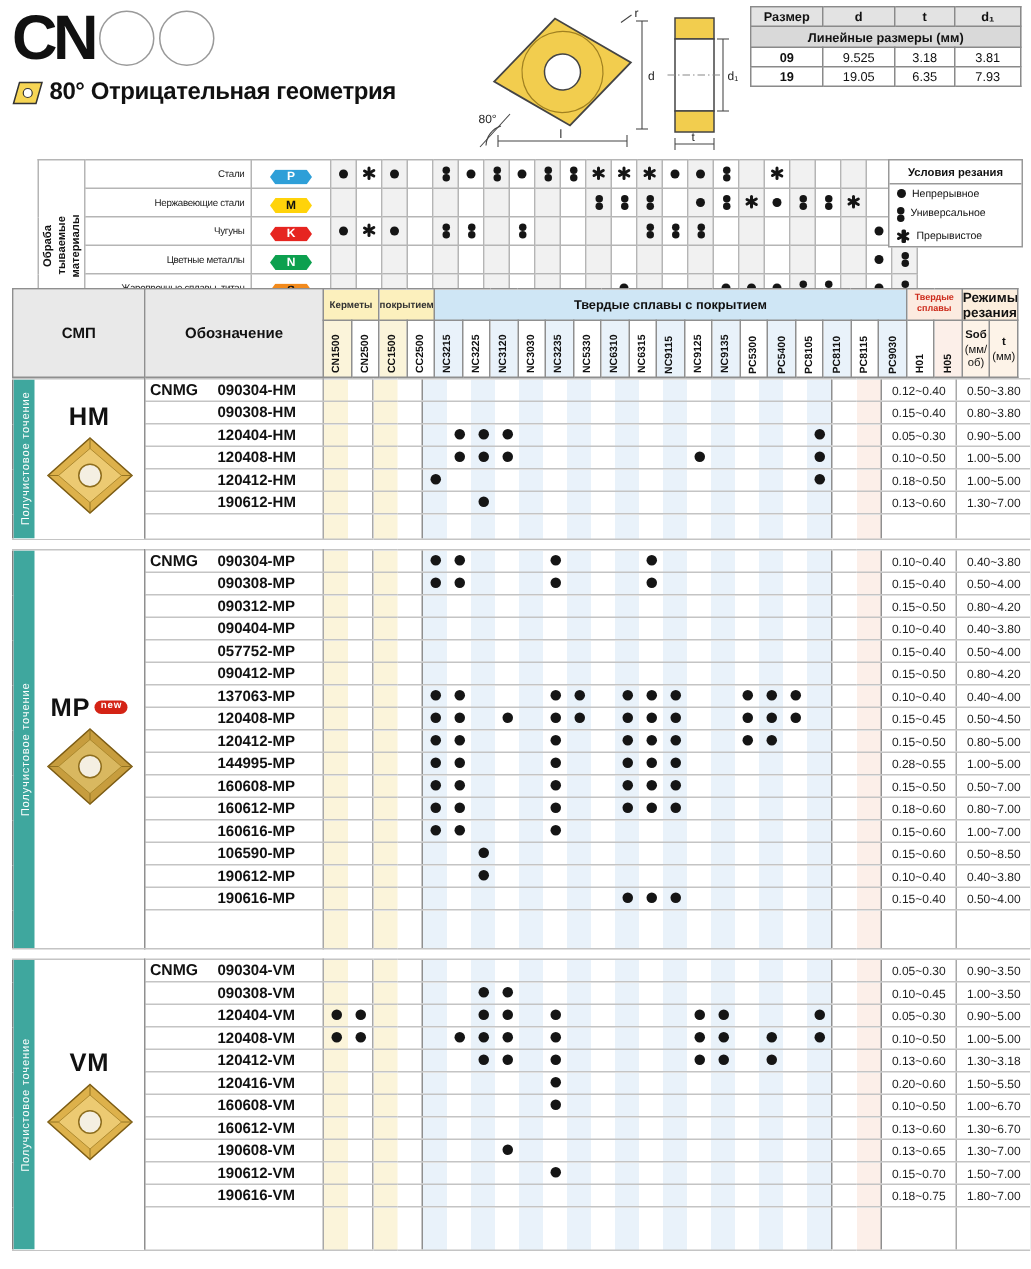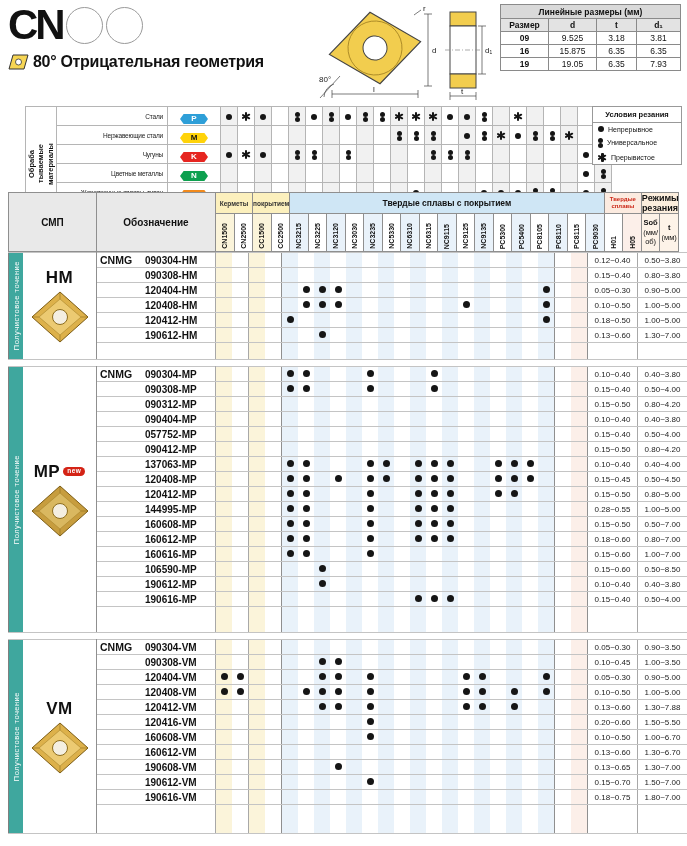--- a/index.html
+++ b/index.html
@@ -139,40 +139,34 @@
   </svg>
 
   <table id="sizes">
     <colgroup>
         <col style="width:48px">
         <col style="width:48px">
         <col style="width:40px">
         <col style="width:44px">
       </colgroup>
     <tbody>
-      <tr>
-          <td class="ttl" colspan="4">Линейные размеры (мм)</td>
-        </tr>
       <tr id="sizesHdr">
           <td class="hdr">Размер</td>
           <td class="hdr">d</td>
           <td class="hdr">t</td>
           <td class="hdr">d₁</td>
         </tr>
+      <tr>
+          <td class="ttl" colspan="4">Линейные размеры (мм)</td>
+        </tr>
     <tr>
           <td class="szc">09</td>
           <td class="">9.525</td>
           <td class="">3.18</td>
           <td class="">3.81</td>
-        </tr>
-        <tr>
-          <td class="szc">16</td>
-          <td class="">15.875</td>
-          <td class="">6.35</td>
-          <td class="">6.35</td>
         </tr>
         <tr>
           <td class="szc">19</td>
           <td class="">19.05</td>
           <td class="">6.35</td>
           <td class="">7.93</td>
         </tr>
       </tbody>
   </table>
 
@@ -1316,21 +1310,21 @@
               <td class="gcell t-blu" style="width:16px;"></td>
               <td class="gcell" style="width:16px;"><span class="dot"></span></td>
               <td class="gcell t-blu" style="width:16px;"><span class="dot"></span></td>
               <td class="gcell" style="width:16px;"></td>
               <td class="gcell t-blu" style="width:16px;"><span class="dot"></span></td>
               <td class="gcell" style="width:16px;"></td>
               <td class="gcell t-blu" style="width:16px;"></td>
               <td class="gcell bl2" style="width:16px;"></td>
               <td class="gcell t-pnk" style="width:16px;"></td>
               <td class="scell" style="width:49px;">0.13~0.60</td>
-              <td class="tcell" style="width:49px;">1.30~7.88</td>
+              <td class="tcell" style="width:49px;">1.30~3.18</td>
             </tr>
             <tr>
               <td class="dcell" style="width:118px;"><span class="code">120416-VM</span></td>
               <td class="gcell t-cer" style="width:16px;"></td>
               <td class="gcell" style="width:16px;"></td>
               <td class="gcell t-cer bl1" style="width:16px;"></td>
               <td class="gcell" style="width:16px;"></td>
               <td class="gcell t-blu bl2" style="width:16px;"></td>
               <td class="gcell" style="width:16px;"></td>
               <td class="gcell t-blu" style="width:16px;"></td>

